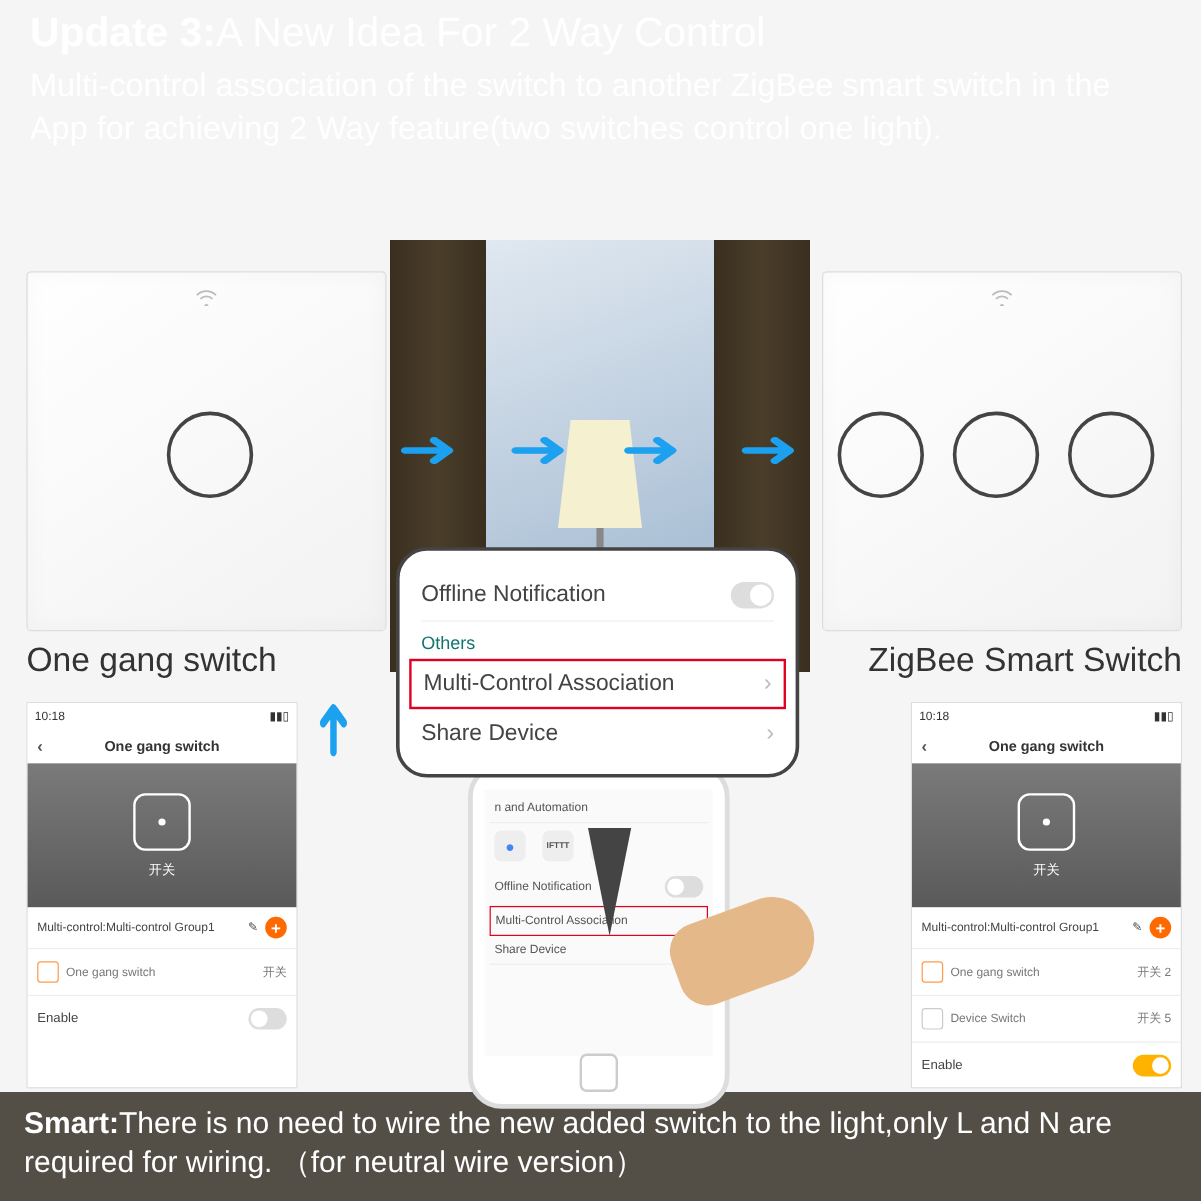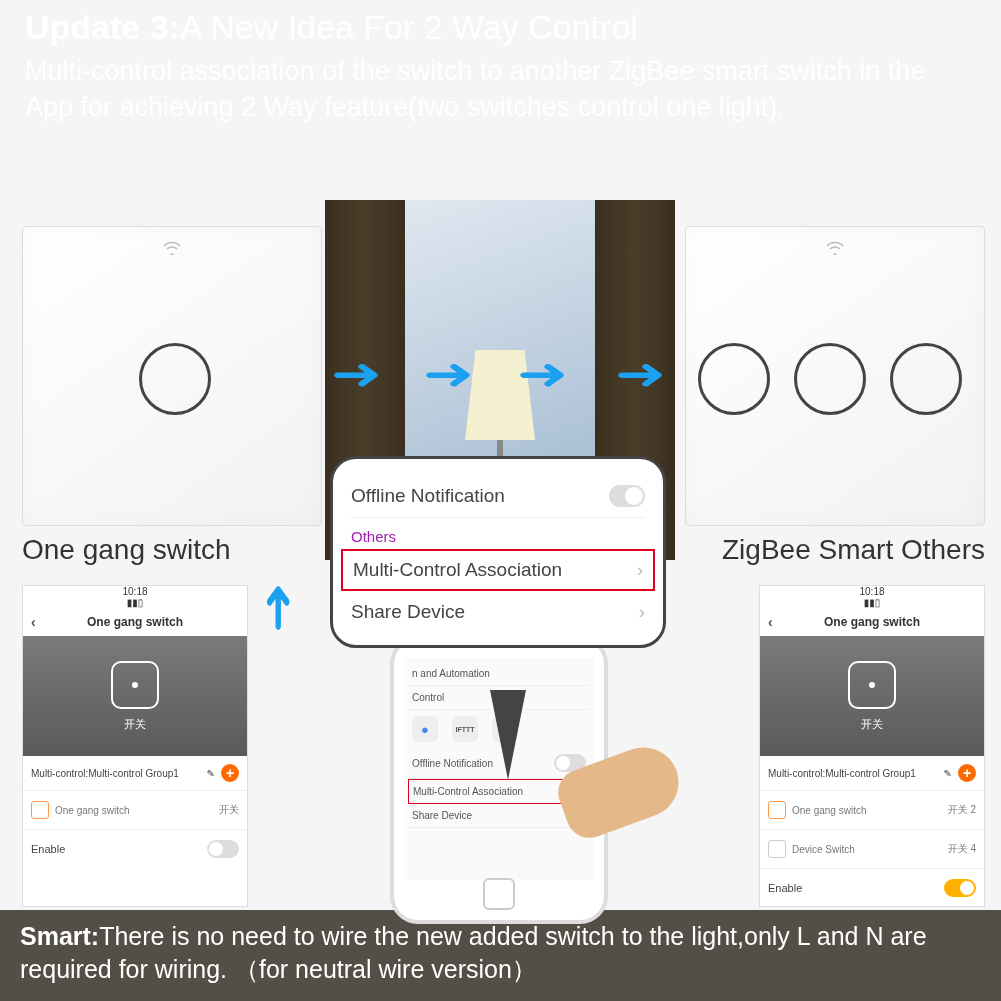--- a/index.html
+++ b/index.html
@@ -30,21 +30,21 @@
   .sw1 .rings { position: absolute; left: 116px; top: 116px; }
   .sw2 .rings { position: absolute; top: 116px; left: 12px; display: flex; gap: 24px; }
   .sw-label { position: absolute; font-size: 28px; font-weight: 300; color: #333; }
   .lbl1 { left: 22px; top: 534px; }
   .lbl2 { right: 16px; top: 534px; }
   .arrow { position: absolute; color: var(--blue); font-size: 44px; transform: scaleX(1.4); }
   .callout { position: absolute; left: 330px; top: 456px; width: 336px;
     background: #fff; border: 3px solid #444; border-radius: 26px; padding: 16px 18px 12px 18px; box-sizing: border-box; z-index: 5; }
   .callout .row { font-size: 19px; color: #444; padding: 10px 0; border-bottom: 1px solid #eee; display:flex; align-items:center; justify-content:space-between;}
   .callout .row:last-child { border: none; }
-  .callout .sec { font-size: 15px; color: #a21caf; padding: 10px 0 4px 0; }
+  .callout .sec { font-size: 15px; color: #0f766e; padding: 10px 0 4px 0; }
   .callout .hl { border: 2px solid #e00020; margin: 0 -10px; padding: 8px 10px; }
   .toggle-off { width: 36px; height: 22px; background: #ddd; border-radius: 11px; position: relative; }
   .toggle-off:after { content:""; position:absolute; right:2px; top:2px; width:18px; height:18px; background:#fff; border-radius:50%; }
   .callout-tail { position: absolute; left: 490px; top: 690px; width: 0; height: 0;
     border-left: 18px solid transparent; border-right: 18px solid transparent; border-top: 90px solid #444; z-index:4;}
   
   .hand { position: absolute; left: 360px; top: 656px; width: 280px; height: 280px; z-index: 2; }
   .thumb { position: absolute; right: -40px; top: 100px; width: 120px; height: 70px;
     background: #e5b88a; border-radius: 40px 60px 60px 40px; transform: rotate(-20deg); }
   .phone { position: absolute; left: 30px; top: -20px; width: 210px; height: 280px;
@@ -52,21 +52,21 @@
   .phone-screen { position: absolute; inset: 18px 10px 40px 10px; background: #fafafa; font-size: 10px; color: #555; padding: 4px; }
   .phone-screen .prow { padding: 6px 4px; border-bottom: 1px solid #eee; }
   .phone-screen .icons { display:flex; gap:14px; padding:6px 4px; }
   .phone-screen .appico { width:26px; height:26px; border-radius:6px; background:#eee; display:flex; align-items:center; justify-content:center; font-size:13px;}
   .home-btn { position: absolute; bottom: 10px; left: 50%; transform: translateX(-50%);
     width: 28px; height: 28px; border: 2px solid #ccc; border-radius: 6px; }
   
   .app { position: absolute; width: 224px; background: #fff; border: 1px solid #ddd; }
   .app1 { left: 22px; top: 585px; height: 320px; }
   .app2 { right: 16px; top: 585px; height: 320px; }
-  .app .bar { height: 22px; background: #fff; font-size: 10px; color: #333; display:flex; align-items:center; padding:0 6px; justify-content:space-between;flex-direction:column;}
+  .app .bar { height: 22px; background: #fff; font-size: 10px; color: #333; display:flex; align-items:center; padding:0 6px; justify-content:space-between;}
   .app .titlebar { height: 28px; background: #fff; text-align: center; font-size: 12px; font-weight: bold; line-height: 28px; position: relative; color:#333;}
   .app .titlebar .back { position:absolute; left:8px; top:0; font-size:14px; color:#555;}
   .app .hero { height: 120px; background: linear-gradient(180deg,#7a7a7a 0%, #5a5a5a 100%); display:flex; flex-direction:column; align-items:center; justify-content:center; gap:8px;}
   .app .hero .sq { width: 44px; height: 44px; border: 2px solid #fff; border-radius: 10px; display:flex; align-items:center; justify-content:center;}
   .app .hero .sq .dot { width:6px; height:6px; background:#fff; border-radius:50%; }
   .app .hero .hz { color:#fff; font-size:11px; }
   .app .chip { padding: 8px 8px; font-size: 10px; color: #444; display:flex; justify-content:space-between; align-items:center; border-bottom:1px solid #eee; }
   .app .chip .plus { width:18px; height:18px; border-radius:50%; background:#ff6a00; color:#fff; text-align:center; font-weight:bold; line-height:18px; font-size:14px;}
   .app .item { padding: 10px 8px; font-size: 10px; color: #777; display:flex; justify-content:space-between; align-items:center; border-bottom:1px solid #eee; }
   .app .item .sqicon { width:16px; height:16px; border:1px solid #ff9a4a; border-radius:3px; margin-right:6px;}
@@ -120,21 +120,21 @@
       <svg width="20" height="14" viewBox="0 0 20 14">
           <path d="M10 13 a1 1 0 1 0 .001 0 M5 8 a7 7 0 0 1 10 0 M2 5 a11 11 0 0 1 16 0" fill="none" stroke="#bbb" stroke-width="1.5"></path>
         </svg>
     </div>
     <div class="rings">
       <div class="ring"></div>
       <div class="ring"></div>
       <div class="ring"></div>
     </div>
   </div>
-  <div class="sw-label lbl2">ZigBee Smart Others</div>
+  <div class="sw-label lbl2">ZigBee Smart Switch</div>
 
   <div class="arrow" style="left:338px; top:348px;">➜</div>
   <div class="arrow" style="left:430px; top:348px;">➜</div>
   <div class="arrow" style="left:524px; top:348px;">➜</div>
   <div class="arrow" style="left:622px; top:348px;">➜</div>
   <div class="arrow" style="left:258px; top:582px; transform: rotate(-90deg) scaleX(1.4);">➜</div>
 
   <div class="callout">
     <div class="row">
       <span>Offline Notification</span>
@@ -149,21 +149,20 @@
       <span>Share Device</span>
         <span style="color:#bbb">›</span>
     </div>
   </div>
   <div class="callout-tail"></div>
 
   <div class="hand">
     <div class="phone">
       <div class="phone-screen">
         <div class="prow">n and Automation</div>
-        <div class="prow"> Control</div>
         <div class="icons">
           <div class="appico">
               <span style="color:#4285f4">●</span>
             </div>
           <div class="appico">
               <span style="font-size:7px;font-weight:bold">IFTTT</span>
             </div>
           <div class="appico">
               <span>🐱</span>
             </div>
@@ -239,21 +238,21 @@
             <span class="sqicon "></span>
             <span>One gang switch</span>
           </span>
           <span>开关 2</span>
         </div>
         <div class="item">
           <span style="display:flex;align-items:center">
             <span class="sqicon g"></span>
             <span>Device Switch</span>
           </span>
-          <span>开关 4</span>
+          <span>开关 5</span>
         </div>
       </div>
     <div class="enable">
       <span>Enable</span>
       <span class="tgl on"></span>
     </div>
   </div>
 
   <div class="note">
     <b>Smart:</b><span>There is no need to wire the new added switch to the light,only L and N are required for wiring. （for neutral wire version）</span>

